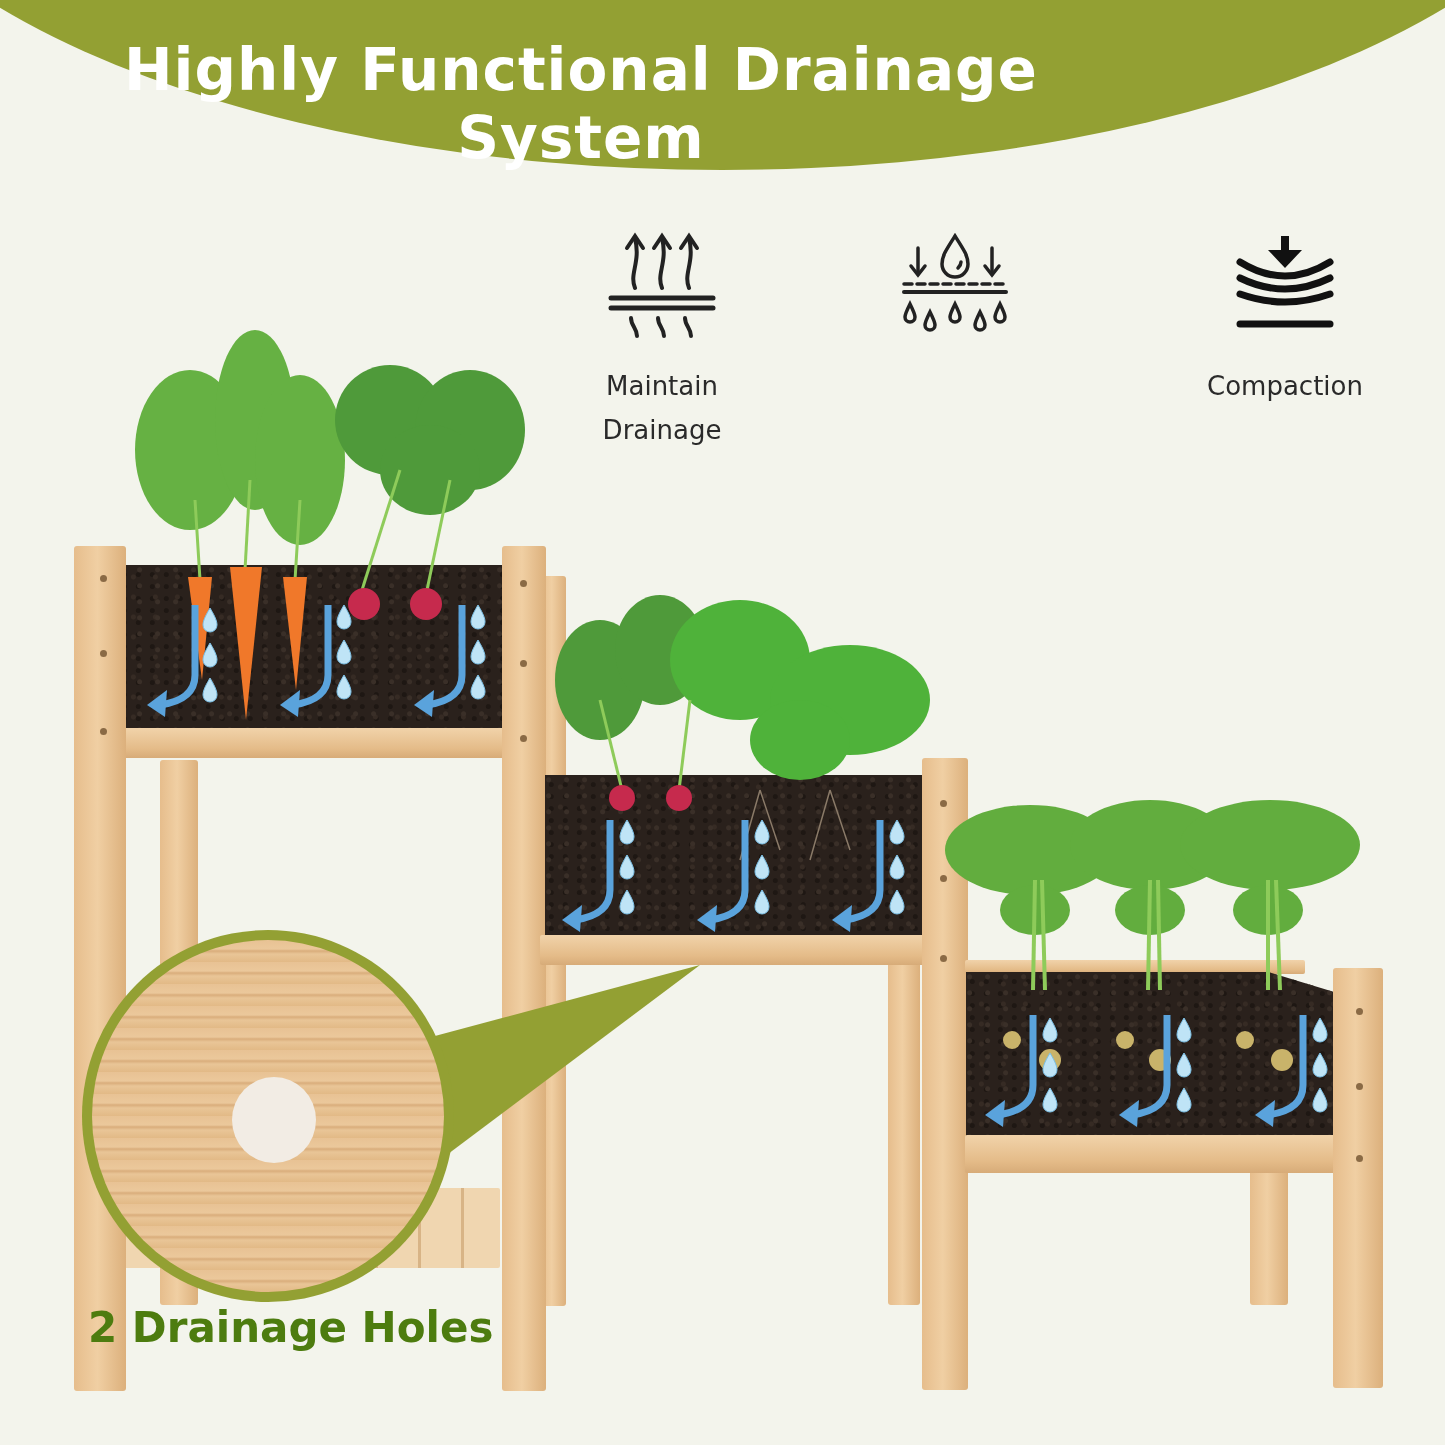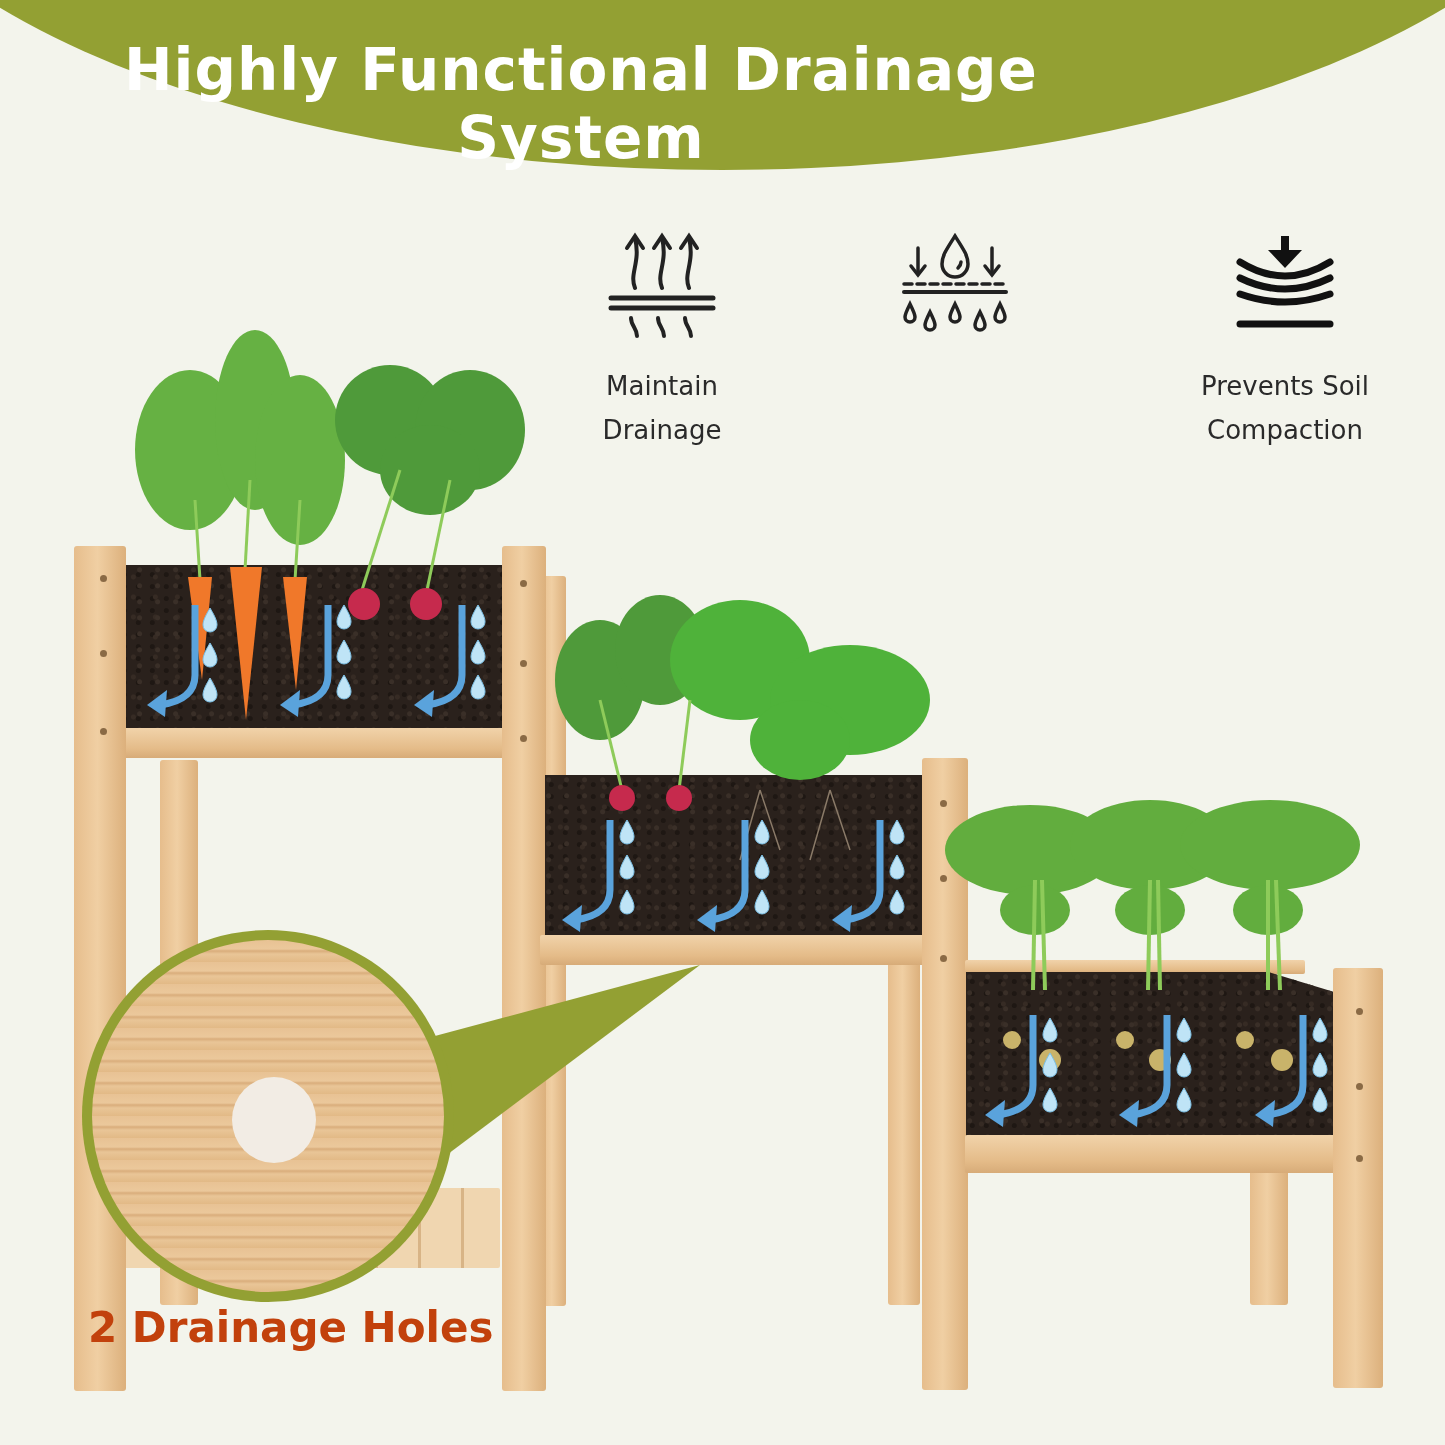--- a/index.html
+++ b/index.html
@@ -38,21 +38,21 @@
     position:absolute; left:82px; top:930px; width:372px; height:372px; border-radius:50%;
     background:#93a033;
   }
   .callout-inner {
     position:absolute; left:10px; top:10px; width:352px; height:352px; border-radius:50%;
     background:repeating-linear-gradient(180deg,#e8c294 0px,#ebc89b 9px,#d9ad7b 11px,#e9c597 14px,#e2b986 22px);
     overflow:hidden;
   }
   .hole { position:absolute; left:140px; top:137px; width:84px; height:86px; border-radius:50%; background:#f2ece4; }
   .callout-caption {
-    position:absolute; left:88px; top:1303px; font-size:42px; font-weight:bold; color:#c2410c;
+    position:absolute; left:88px; top:1303px; font-size:42px; font-weight:bold; color:#4d7c0f;
     font-family:"DejaVu Sans", sans-serif;
   }
   .plant { position:absolute; }
 </style>
 </head>
 <body>
 
 <div class="banner"></div>
 <div class="title">Highly Functional Drainage System</div>
 
@@ -105,21 +105,20 @@
     <g fill="#111" stroke="#111" stroke-linecap="round">
       <rect x="51" y="8" width="8" height="16" stroke="none"></rect>
       <path d="M38 22 L72 22 L55 40 Z" stroke="none"></path>
       <path d="M10 34 Q55 62 100 34" fill="none" stroke-width="7"></path>
       <path d="M10 50 Q55 72 100 50" fill="none" stroke-width="7"></path>
       <path d="M10 66 Q55 82 100 66" fill="none" stroke-width="7"></path>
       <line x1="10" y1="96" x2="100" y2="96" stroke-width="7"></line>
     </g>
   </svg>
   <div class="label">
-    <div>Prevents Soil</div>
     <div>Compaction</div>
   </div>
 </div>
 
 <div>
 
   <div class="wood" style="left:160px; top:760px; width:38px; height:545px;"></div>
   <div class="wood" style="left:540px; top:576px; width:26px; height:730px;"></div>
   <div class="wood" style="left:888px; top:960px; width:32px; height:345px;"></div>
   <div class="wood" style="left:1250px; top:1170px; width:38px; height:135px;"></div>

